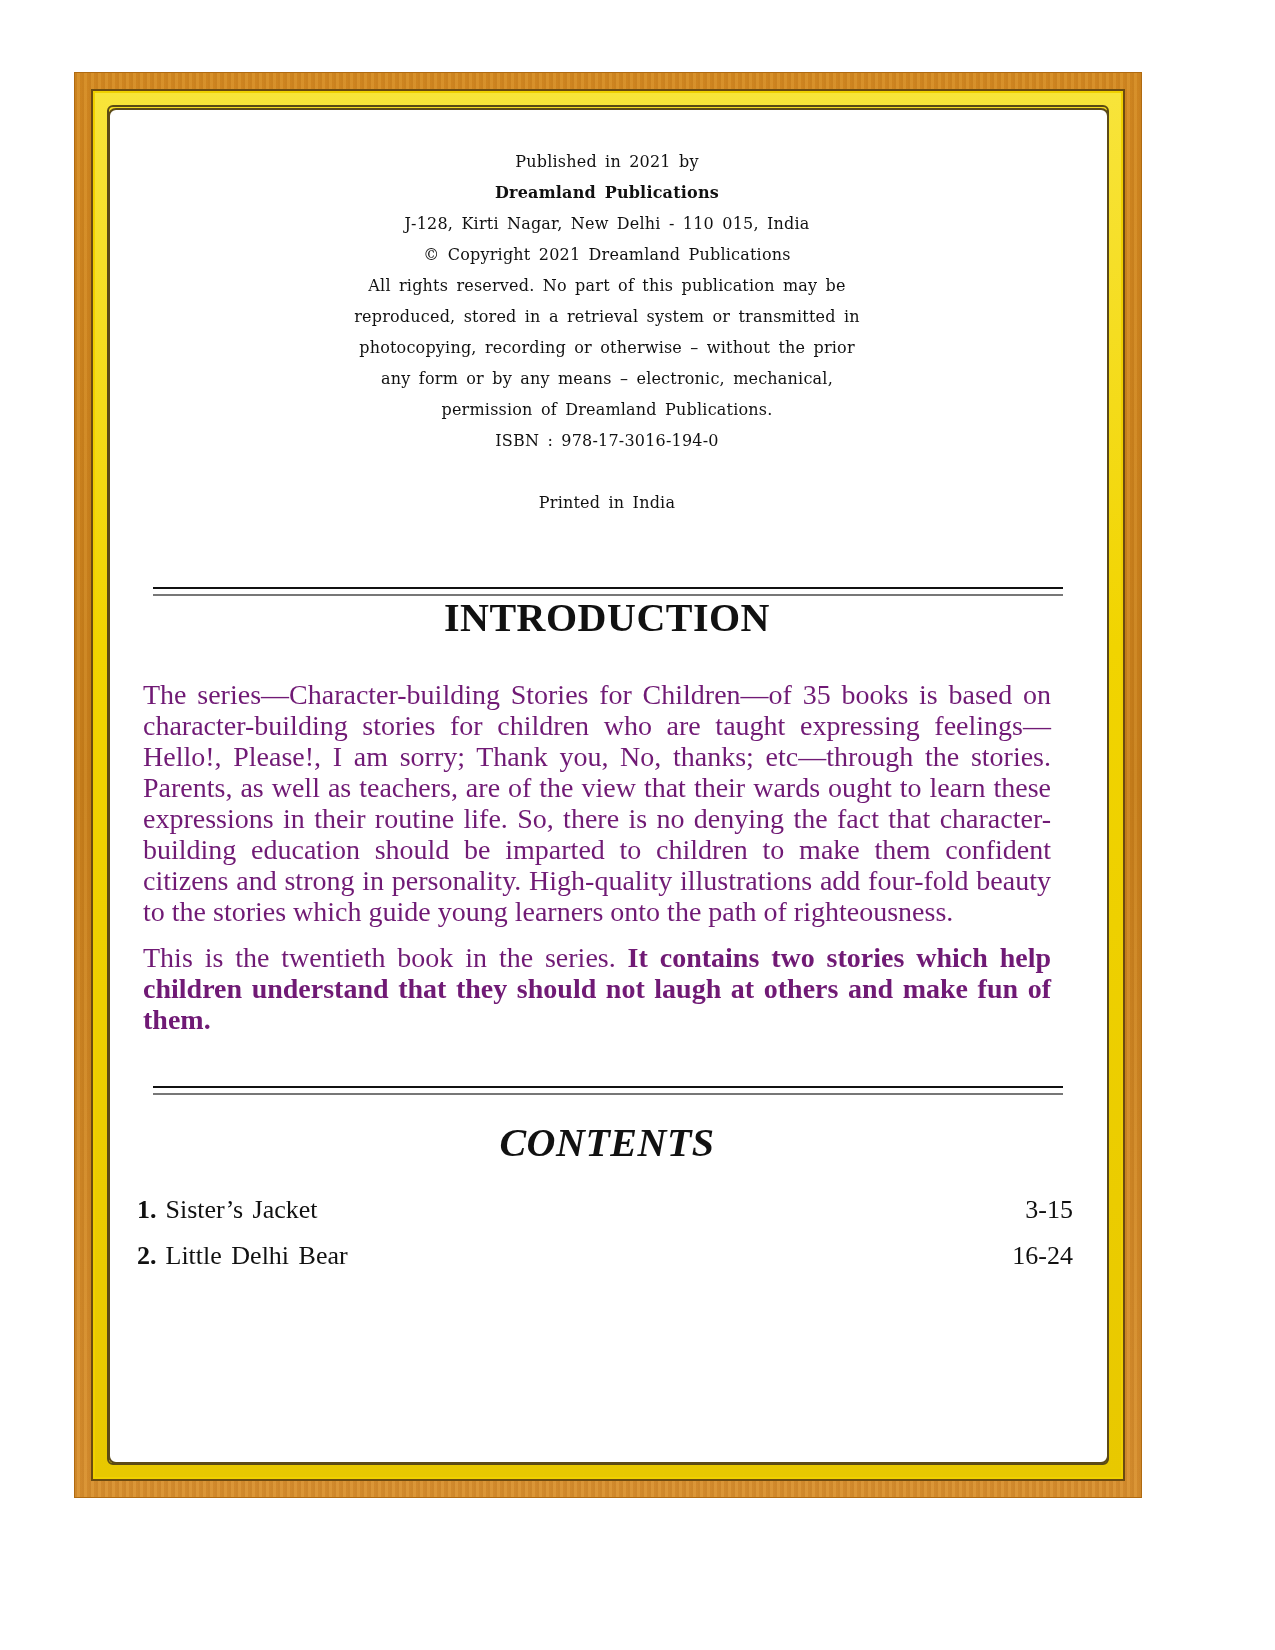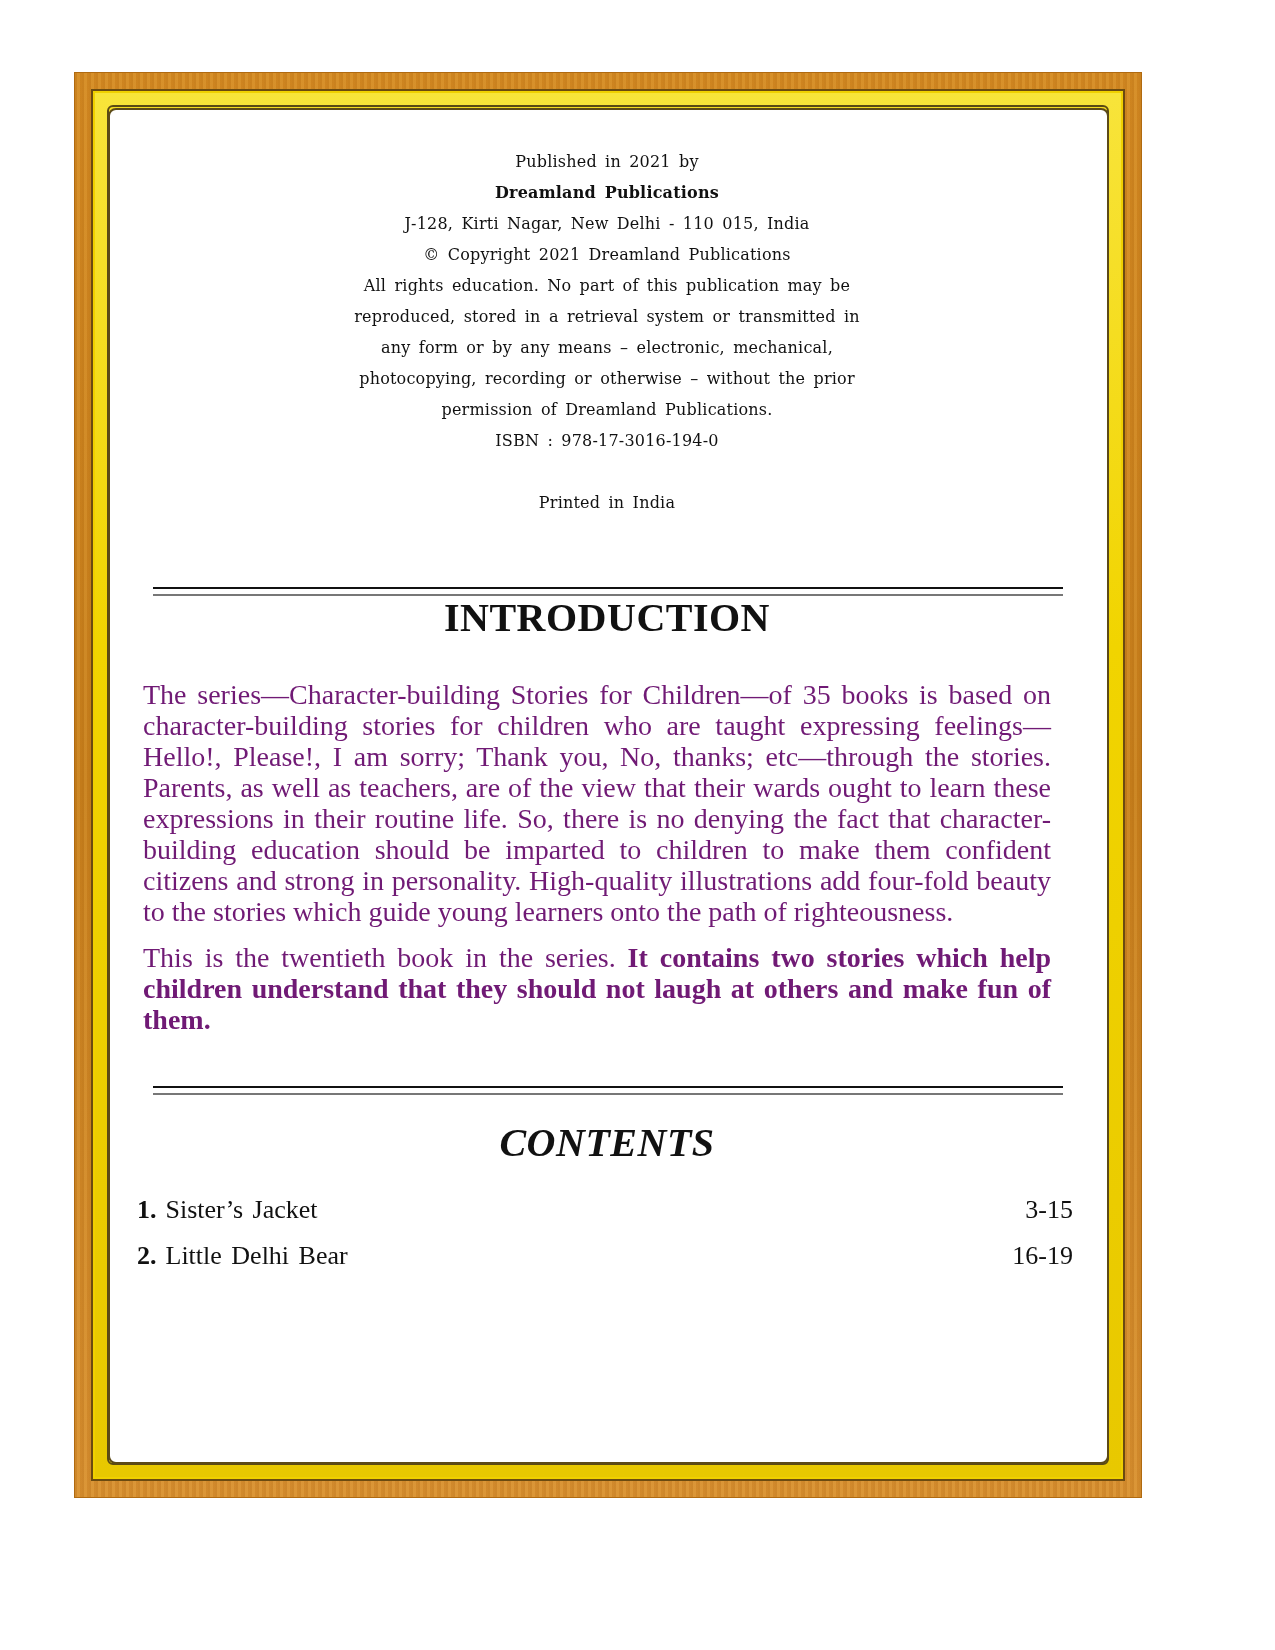--- a/index.html
+++ b/index.html
@@ -152,24 +152,24 @@
     </div>
   </div>
 </div>
 <div class="page"></div>
 
 <div class="publisher">
   <div>Published in 2021 by</div>
   <div class="bold">Dreamland Publications</div>
   <div>J-128, Kirti Nagar, New Delhi - 110 015, India</div>
   <div>© Copyright 2021 Dreamland Publications</div>
-  <div>All rights education.  No part of this publication may be</div>
+  <div>All rights reserved.  No part of this publication may be</div>
   <div>reproduced, stored in a retrieval system or transmitted in</div>
+  <div>photocopying, recording or otherwise – without the prior</div>
   <div>any form or by any means – electronic, mechanical,</div>
-  <div>photocopying, recording or otherwise – without the prior</div>
   <div>permission of Dreamland Publications.</div>
   <div>ISBN : 978-17-3016-194-0</div>
   <div class="gap"></div>
   <div>Printed in India</div>
 </div>
 
 <div class="double-rule" style="top:587px;">
   <div class="r1"></div>
   <div class="r2"></div>
 </div>
@@ -188,15 +188,15 @@
 
 <div class="heading" style="top:1119px;font-style:italic;">CONTENTS</div>
 
 <div class="contents-list" style="top:1187px;">
   <div class="contents-row">
     <span><span class="num">1.</span><span class="title">Sister’s Jacket</span></span>
     <span>3-15</span>
   </div>
   <div class="contents-row">
     <span><span class="num">2.</span><span class="title">Little Delhi Bear</span></span>
-    <span>16-19</span>
+    <span>16-24</span>
   </div>
 </div>
 
 </body></html>

